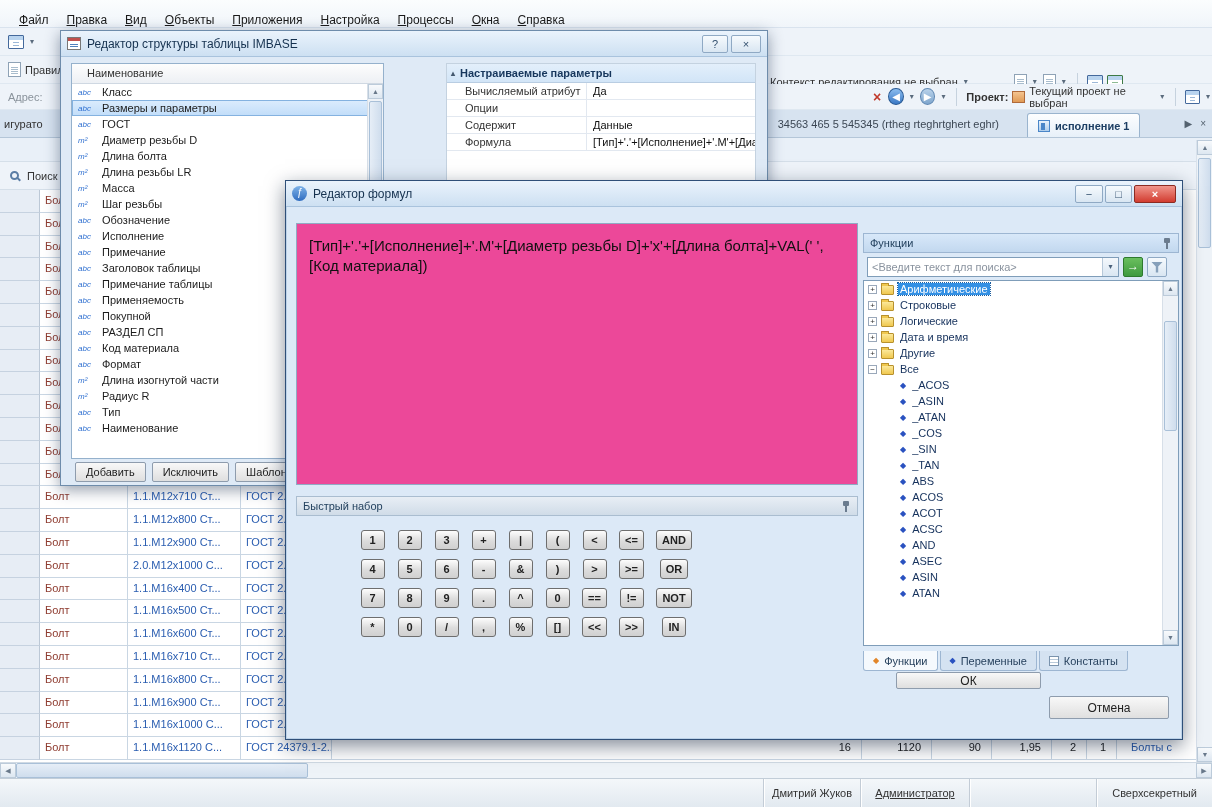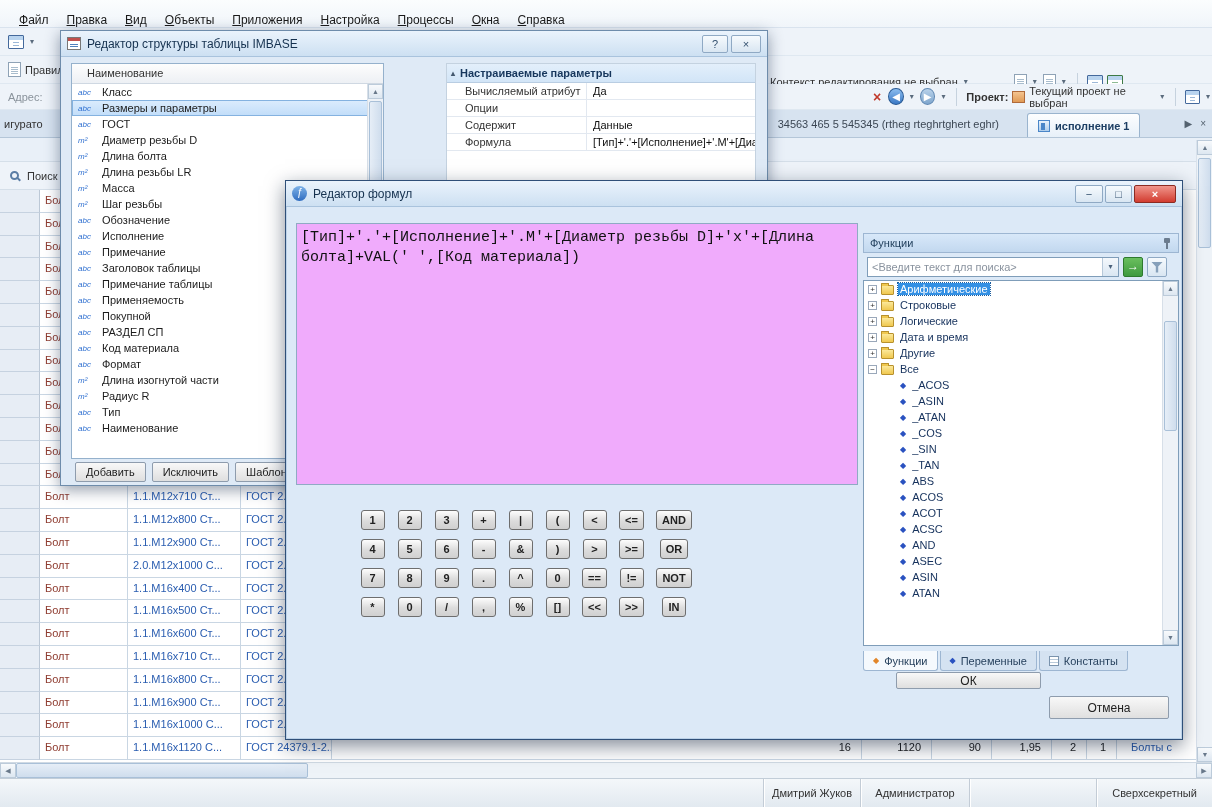--- a/index.html
+++ b/index.html
@@ -89,21 +89,21 @@
   .vscroll .sb-btn { position:absolute; left:0; }
   .v-thumb { position:absolute; left:1px; top:18px; width:13px; height:90px;
              background:linear-gradient(90deg,#e6eef7,#cfdded); border:1px solid #a9c0d8; border-radius:2px; }
 
   
   .statusbar { position:absolute; left:0; top:778px; width:1212px; height:29px;
                background:linear-gradient(#f4f7fa,#e2e9f0); border-top:1px solid #c2cdd8;
                display:flex; justify-content:flex-end; }
   .status-cell { border-left:1px solid #c3ccd6; box-shadow:inset 1px 0 0 #fff; font-size:11px; color:#333;
                  display:flex; align-items:center; justify-content:center; }
-  .sc1 { width:97px; } .sc2 { width:109px; } .sc3 { width:127px; } .sc4 { width:116px; }
+  .sc1 { width:97px; } .sc2 { width:109px;text-decoration:underline; } .sc3 { width:127px; } .sc4 { width:116px; }
 
   
   .dlg { position:absolute; box-shadow:0 4px 14px rgba(20,40,70,.45); }
   .titlebar { position:absolute; left:0; top:0; right:0; height:26px;
               background:linear-gradient(#eaf3fc,#cde0f2); border-bottom:1px solid #a9c3dd;
               display:flex; align-items:center; padding:0 6px; gap:6px; }
   .title-text { font-size:12px; color:#15314f; }
   .win-btn { height:18px; border:1px solid #8fa9c4; border-radius:2px; background:linear-gradient(#f6fafd,#d9e6f2);
              font-size:11px; color:#33506e; text-align:center; line-height:16px; }
 
@@ -144,23 +144,23 @@
 
   
   .dlg-formula { left:285px; top:180px; width:898px; height:560px; background:#dce9f7;
                  border:1px solid #2f4f78; box-shadow:inset 0 0 0 1px #bcd2e8, 0 6px 18px rgba(10,25,50,.5); z-index:20; }
   .fx-ico { width:15px; height:15px; border-radius:50%; background:linear-gradient(#7db2e8,#2f6cc0);
             color:#fff; font-size:10px; font-style:italic; text-align:center; line-height:14px; }
   .fd-controls { margin-left:auto; display:flex; gap:2px; }
   .wb-min { width:28px; } .wb-max { width:27px; }
   .wb-close { width:42px; background:linear-gradient(#f0968c,#d23c30); border-color:#8c2b22; color:#fff; font-weight:bold; }
 
-  .formula-box { position:absolute; left:10px; top:42px; width:562px; height:262px; background:#f0abfc;
-                 border:1px solid #90aac4; padding:4px; font-size:15px; line-height:1.35; color:#111;
-                 word-break:break-word;font-family:Liberation Mono, monospace; }
+  .formula-box { position:absolute; left:10px; top:42px; width:562px; height:262px; background:#ec4899;
+                 border:1px solid #90aac4; padding:12px; font-size:15px; line-height:1.35; color:#111;
+                 word-break:break-word; }
 
   .panel-header { height:20px; background:linear-gradient(#e8eef5,#d0dce8); border:1px solid #aabdd0;
                   display:flex; align-items:center; padding:0 6px; font-size:11px; color:#24425f; }
   .pin { width:10px; height:13px; position:relative; margin-left:auto; }
   .pin::before { content:''; position:absolute; top:1px; left:2px; width:6px; height:5px; background:#6b7c8f; border-radius:1px; }
   .pin::after { content:''; position:absolute; left:4px; top:6px; width:2px; height:6px; background:#6b7c8f; }
 
   .quickpad { position:absolute; left:10px; top:315px; width:562px; height:155px; background:#dce9f7; }
   .qp-grid { display:grid; grid-template-columns:repeat(8,37px) 48px; row-gap:9px;
              justify-items:center; margin:14px 0 0 58px; }
@@ -674,20 +674,24 @@
       <span class="fd-controls">
         <span class="win-btn wb-min">−</span>
         <span class="win-btn wb-max">□</span>
         <span class="win-btn wb-close">×</span>
       </span>
     </div>
 
     <div class="formula-box">[Тип]+'.'+[Исполнение]+'.М'+[Диаметр резьбы D]+'х'+[Длина болта]+VAL(' ',[Код материала])</div>
 
     <div class="quickpad">
+      <div class="panel-header">
+        <span>Быстрый набор</span>
+        <span class="pin"></span>
+      </div>
       <div class="qp-grid">
 
       <button class="qp-btn">1</button>
           <button class="qp-btn">2</button>
           <button class="qp-btn">3</button>
           <button class="qp-btn">+</button>
           <button class="qp-btn">|</button>
           <button class="qp-btn">(</button>
           <button class="qp-btn">&lt;</button>
           <button class="qp-btn">&lt;=</button>

